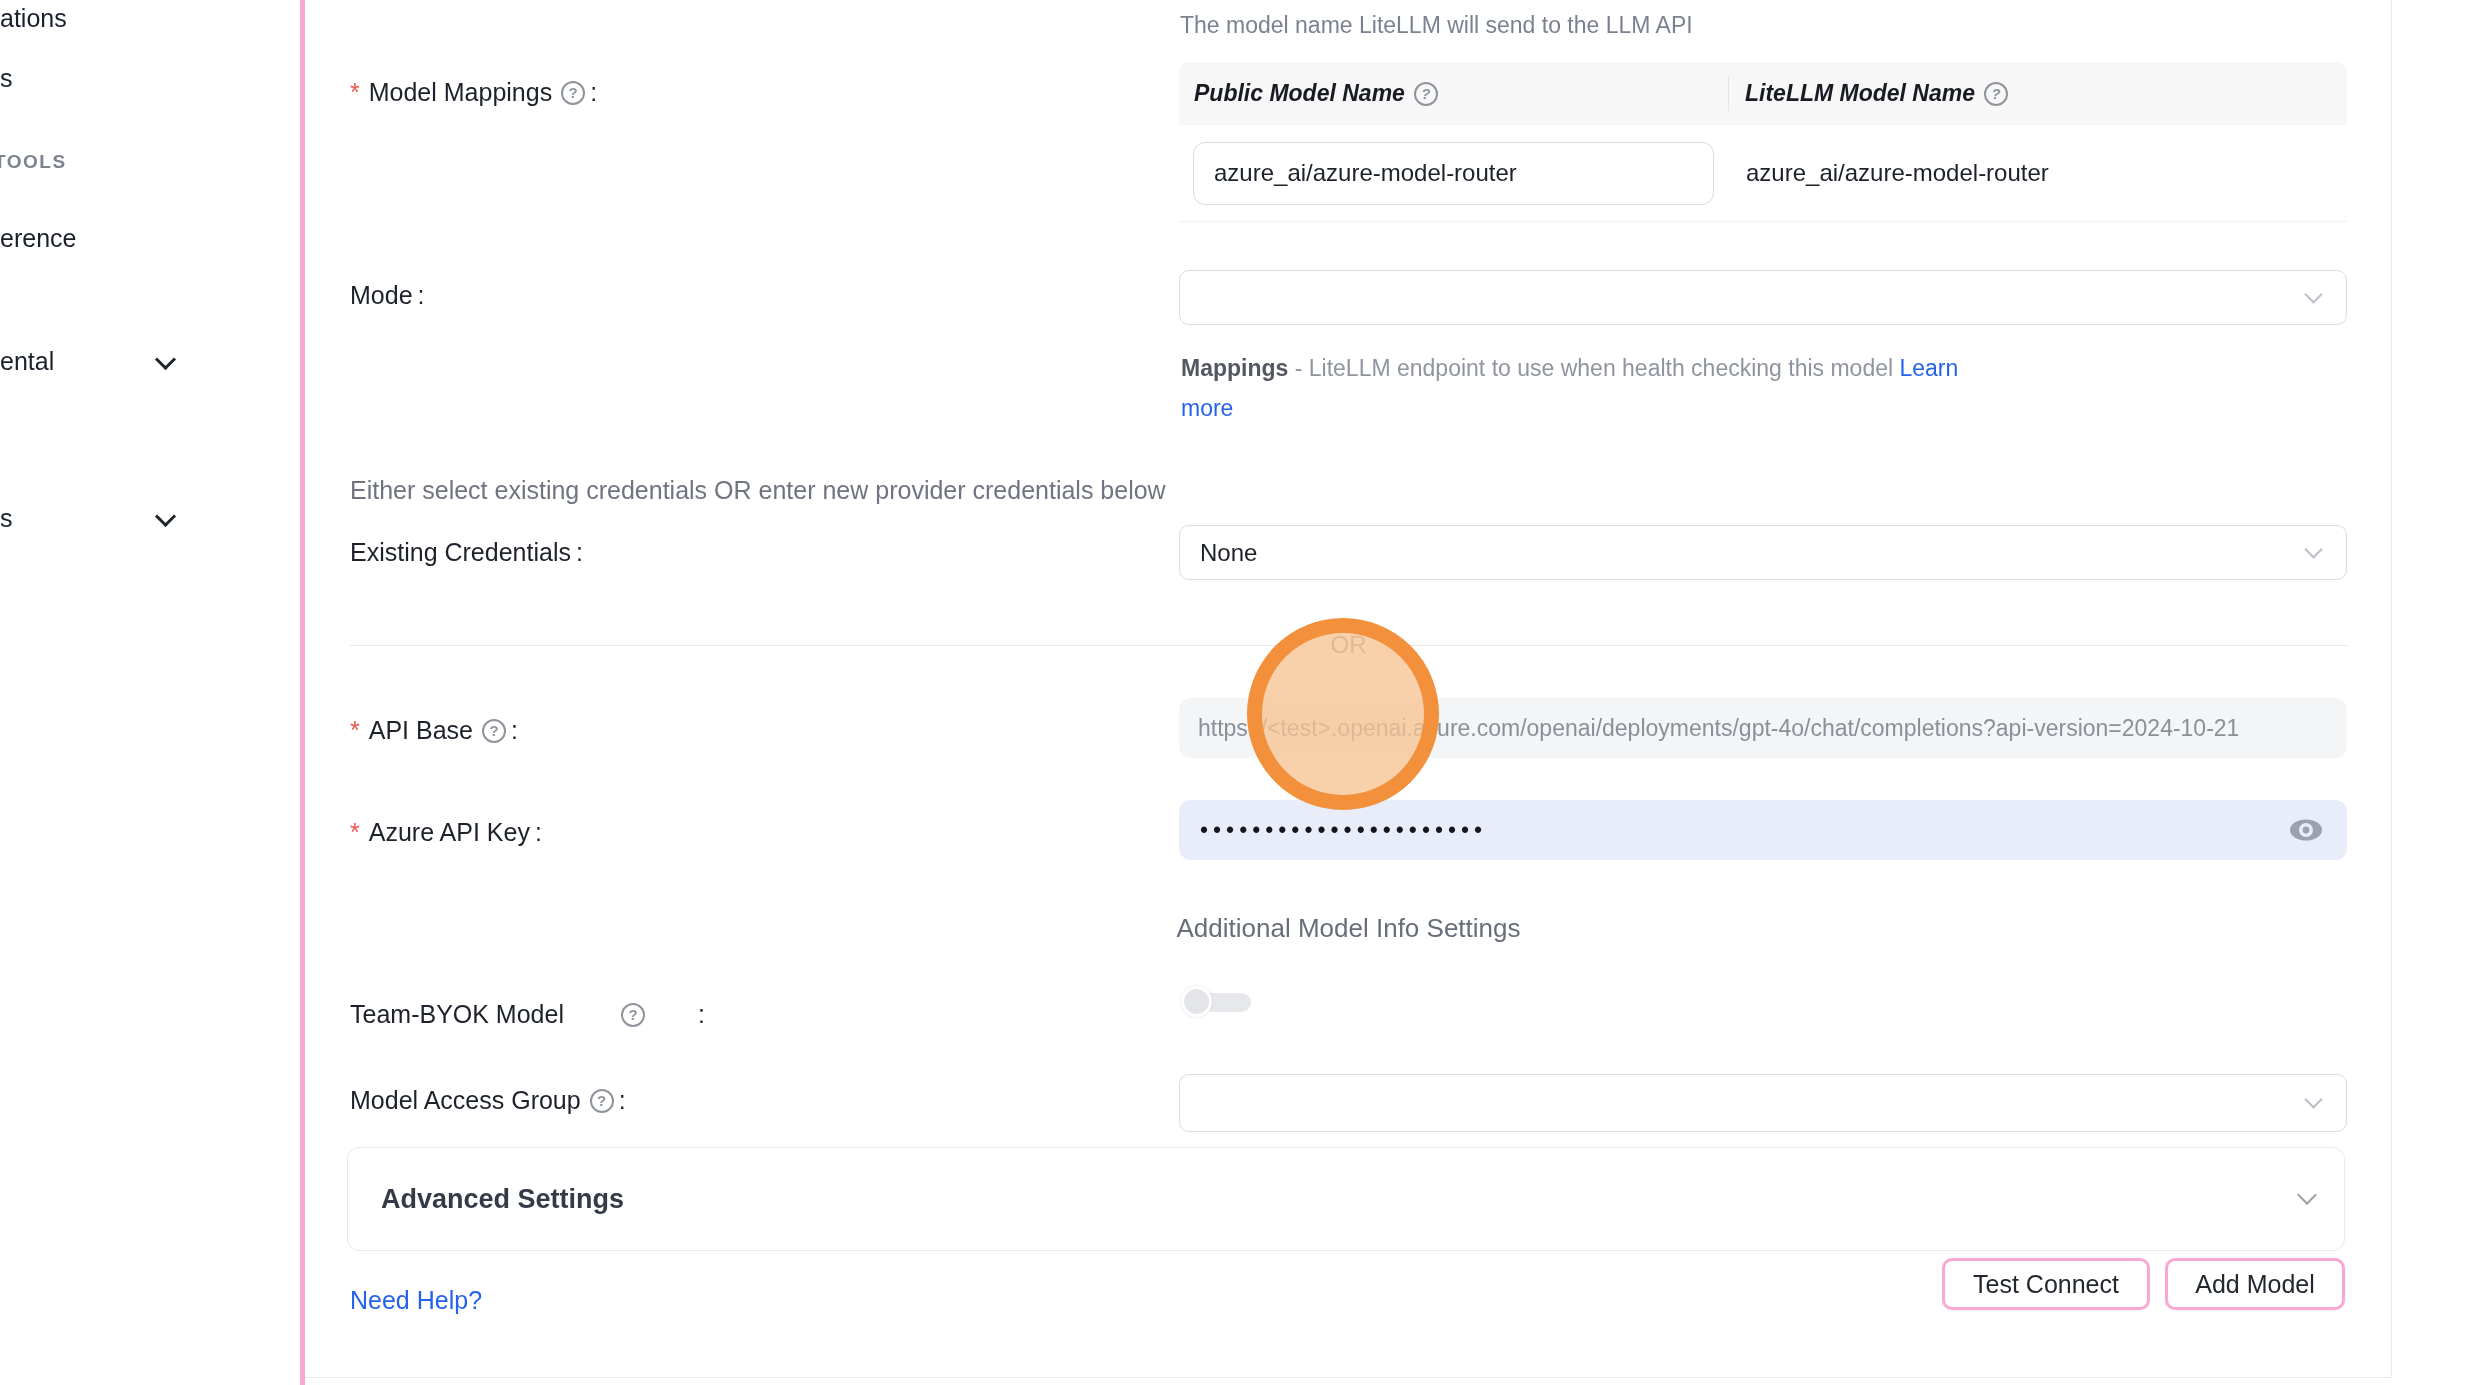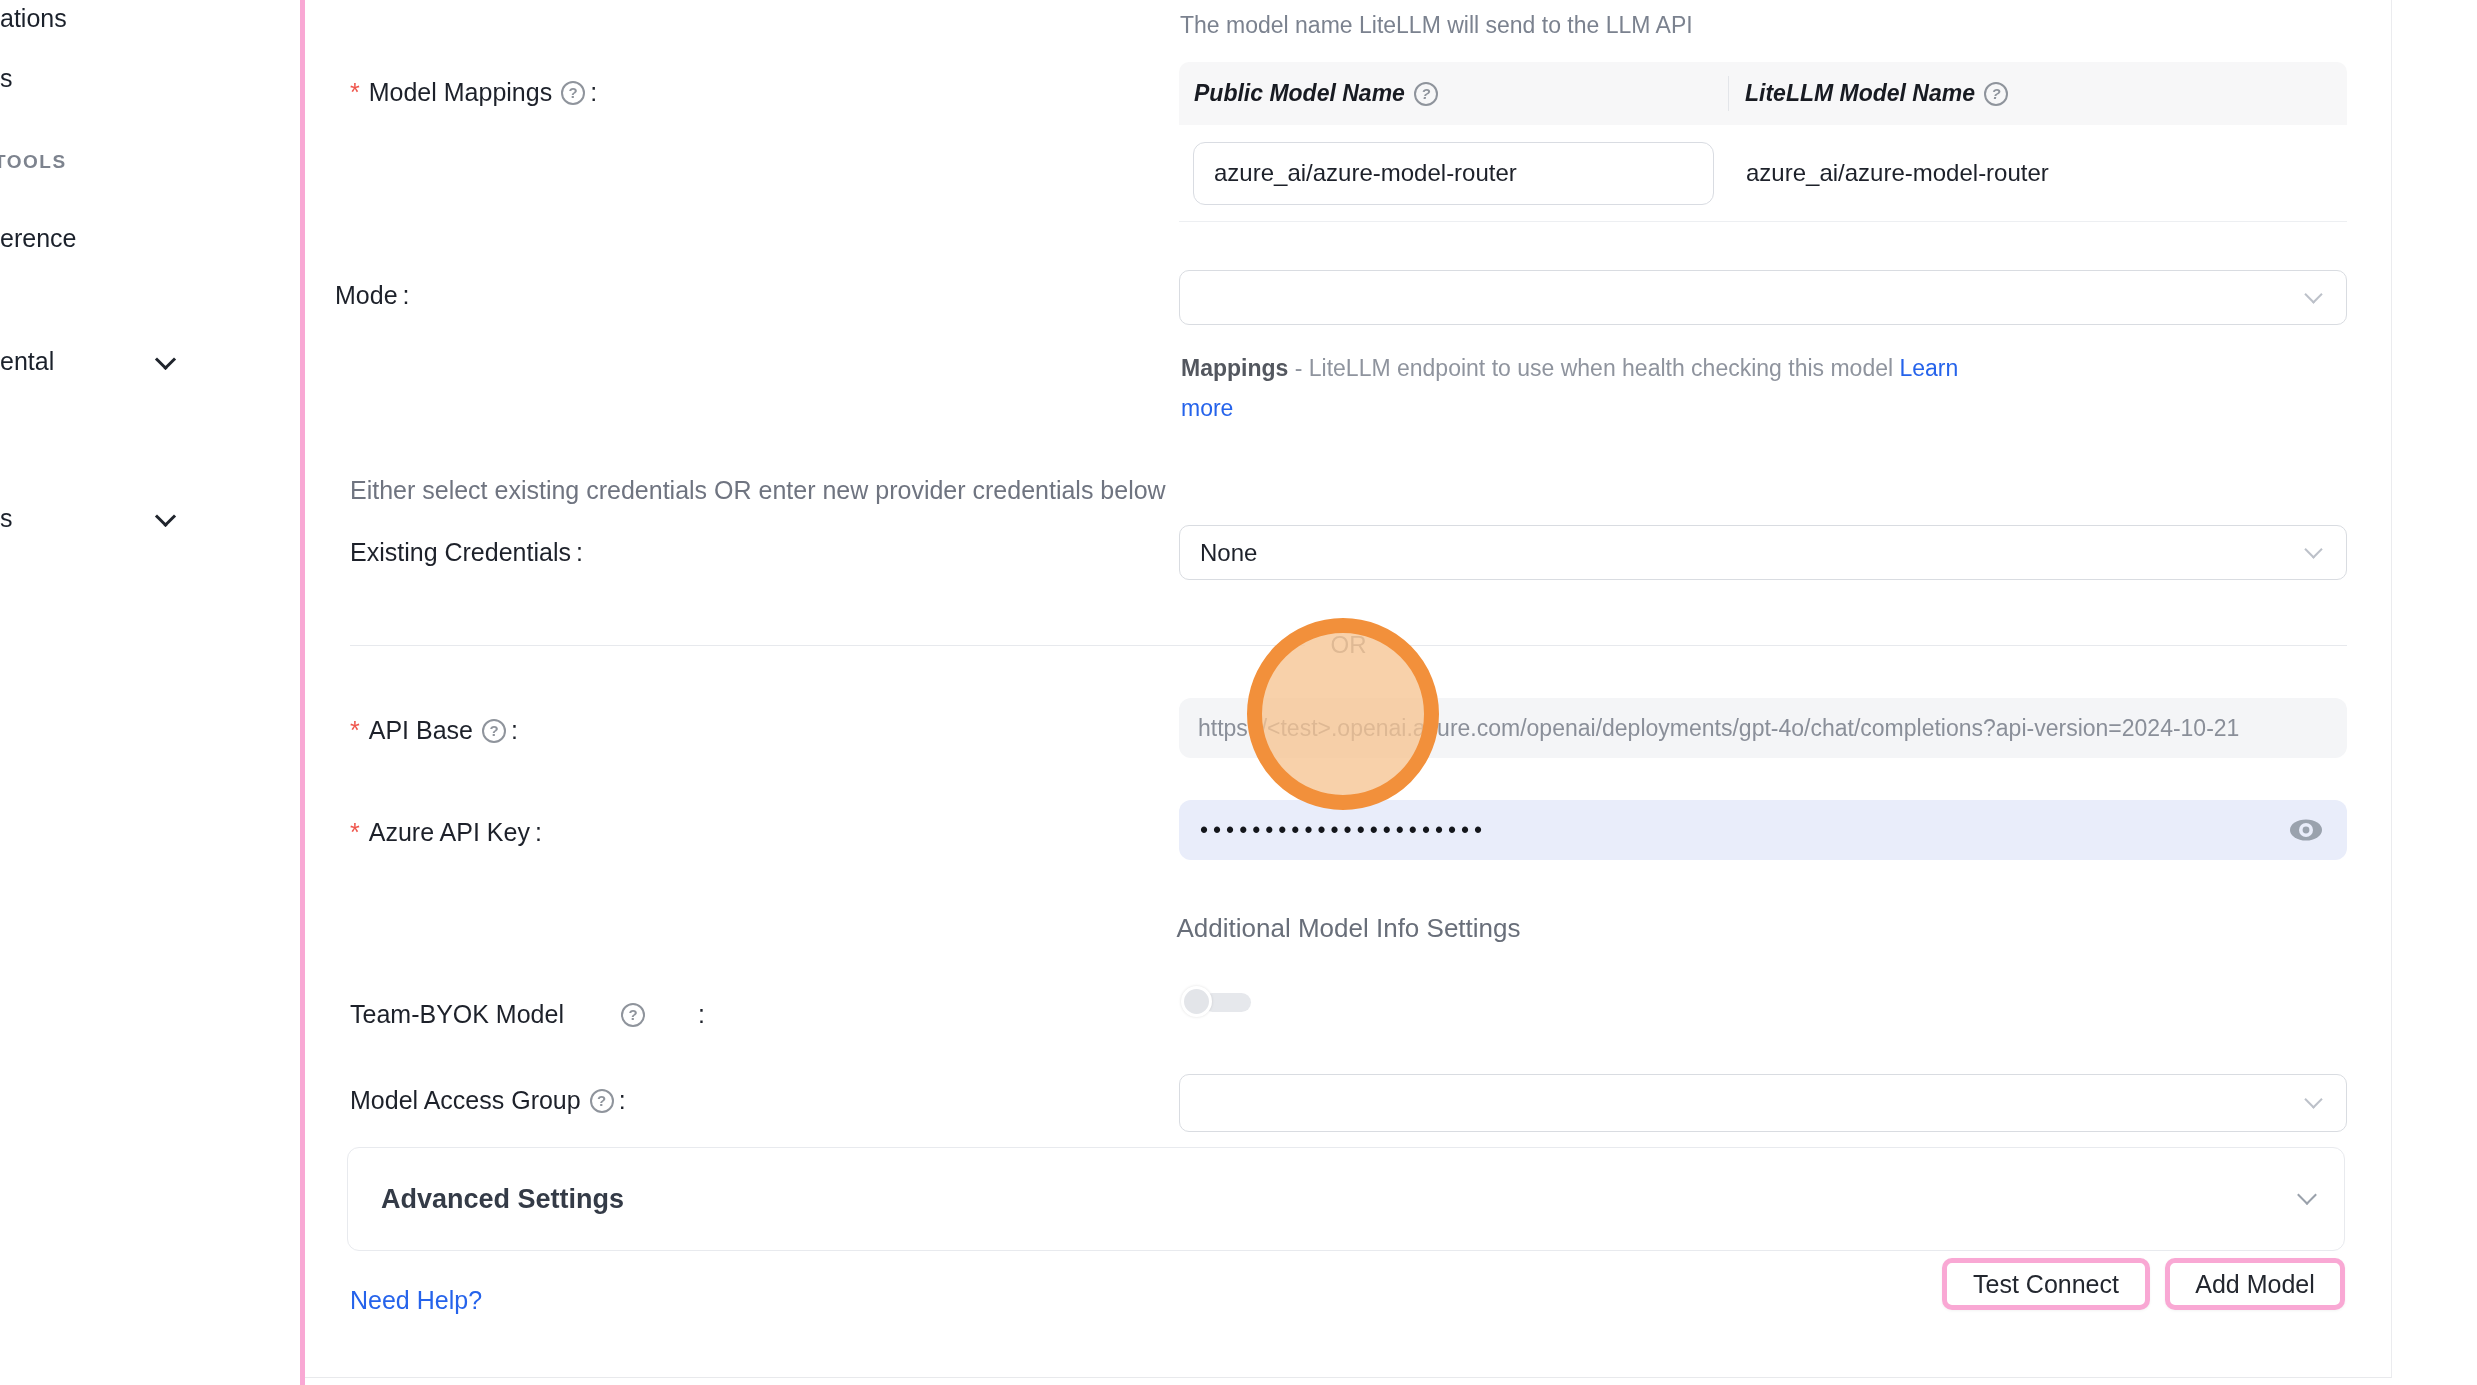--- a/index.html
+++ b/index.html
@@ -61,21 +61,21 @@
 
   .switch { left:876px; top:986px; width:70px; height:32px; position:absolute; cursor:pointer; }
   .switch .track { position:absolute; left:22px; top:7px; width:48px; height:19px; background:#e6e8ec; border-radius:10px; }
   .switch .knob { position:absolute; left:0; top:0; width:31px; height:31px; background:#e3e5e9; border:3px solid #ffffff; border-radius:50%; box-shadow:0 0 3px rgba(0,0,0,0.12); }
 
   .adv-panel { left:42px; top:1147px; width:1998px; height:104px; border:1px solid #e8eaee; border-radius:12px; background:#ffffff; display:flex; align-items:center; position:absolute; cursor:pointer; }
   .adv-title { padding-left:33px; font-size:27px; font-weight:700; color:#343b47; }
   .adv-chev { position:absolute; right:30px; top:50%; width:14px; height:14px; margin-top:-11px; border-right:2.5px solid #9aa1ab; border-bottom:2.5px solid #9aa1ab; transform:rotate(45deg); }
 
   .need-help { left:45px; top:1286px; font-size:25px; color:#2563eb; cursor:pointer; }
-  .btn { position:absolute; top:1258px; height:52px; background:#ffffff; border:5px solid #f9a8d4; border-radius:10px; box-shadow:0 1px 3px rgba(0,0,0,0.05); font-size:25px; font-weight:500; color:#23272f; display:flex; align-items:center; justify-content:center; cursor:pointer; font-family:"Liberation Sans", sans-serif; }
+  .btn { position:absolute; top:1258px; height:52px; background:#ffffff; border:3px solid #f9a8d4; border-radius:10px; box-shadow:0 1px 3px rgba(0,0,0,0.05); font-size:25px; font-weight:500; color:#23272f; display:flex; align-items:center; justify-content:center; cursor:pointer; font-family:"Liberation Sans", sans-serif; }
   .btn-test { left:1637px; width:208px; }
   .btn-add { left:1860px; width:180px; }
 </style>
 </head>
 <body>
 
 <div class="page">
 
   <aside class="sidebar">
     <div class="side-item" style="top:4px;">
@@ -120,21 +120,21 @@
           <span>LiteLLM Model Name</span>
           <span class="qicon">?</span>
         </div>
       </div>
       <div class="mm-body">
         <input class="mm-input" value="azure_ai/azure-model-router" style="">
         <div class="mm-value">azure_ai/azure-model-router</div>
       </div>
     </div>
 
-    <div class="abs form-label" style="left:30px; top:281px;">
+    <div class="abs form-label" style="left:45px; top:281px;">
       <span>Mode</span>
       <span class="colon">:</span>
     </div>
     <div class="select-box" style="top:270px; height:55px;">
       <span class="select-text"></span>
       <span class="chev-light"></span>
     </div>
     <div class="abs mode-help">
       <b>Mappings</b><span> - LiteLLM endpoint to use when health checking this model </span><span class="link">Learn</span><br>
       <span class="link">more</span>

